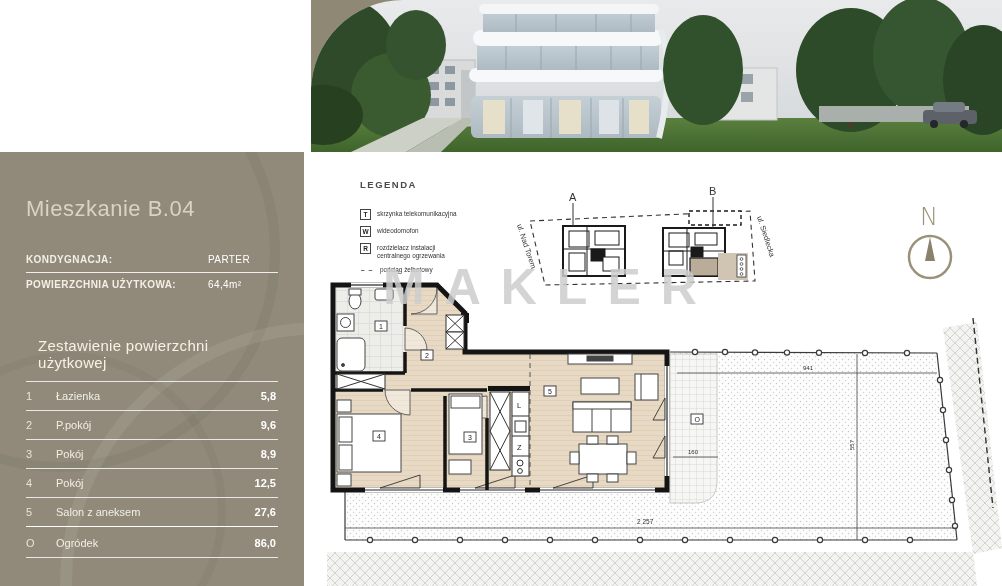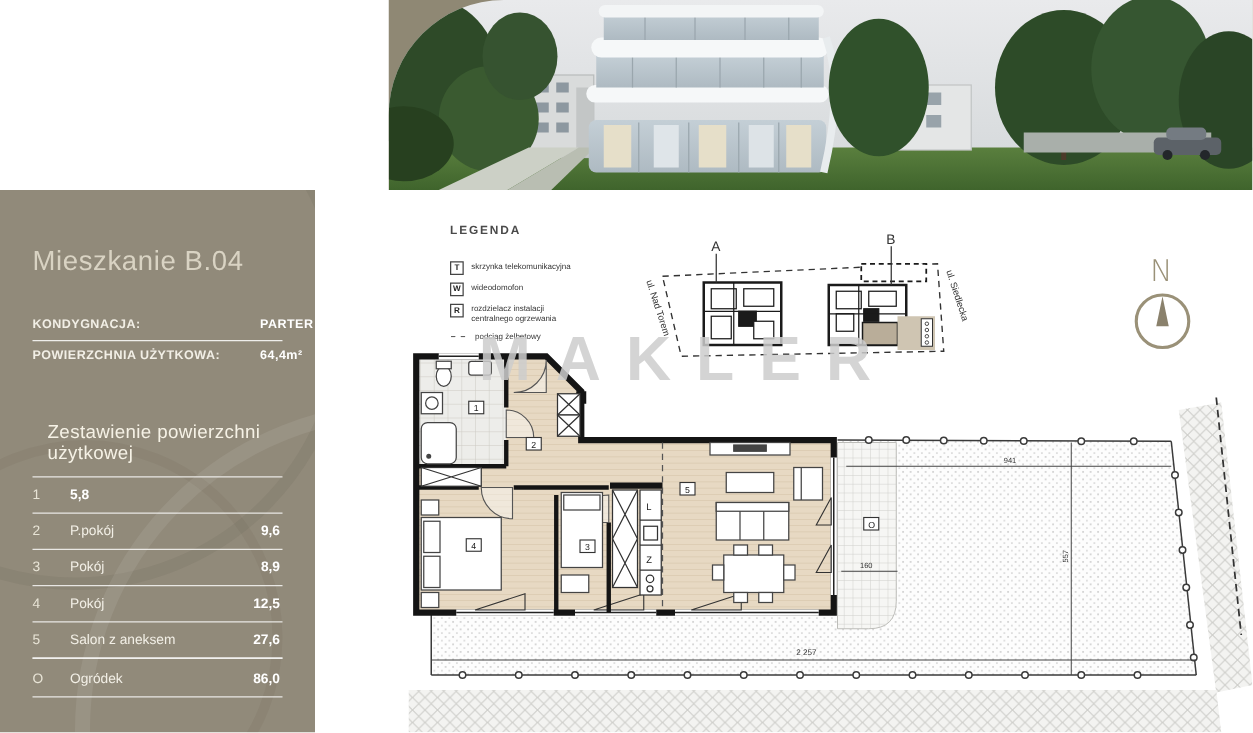--- a/index.html
+++ b/index.html
@@ -5,32 +5,32 @@
   html,body{margin:0;padding:0;width:1002px;height:586px;overflow:hidden;background:#ffffff;
     font-family:"Liberation Sans",sans-serif;}
   .page{position:relative;width:1002px;height:586px;background:#fff;}
 
   
   .photo-frame{position:absolute;left:311px;top:0;width:691px;height:152px;background:#8F8874;}
   .photo{width:100%;height:100%;border-top-left-radius:92px;overflow:hidden;position:relative;}
   .photo svg{display:block;}
 
   
-  .sidebar{position:absolute;left:0;top:152px;width:252px;height:434px;background:#918A7A;
+  .sidebar{position:absolute;left:0;top:152px;width:304px;height:434px;background:#918A7A;
     color:#f2efe6;overflow:hidden;}
   .sidebar .arc{position:absolute;border-radius:50%;pointer-events:none;}
   .arc1{width:420px;height:420px;left:-160px;top:-120px;border:10px solid rgba(60,55,40,0.07);}
   .arc2{width:500px;height:500px;left:60px;top:170px;border:12px solid rgba(255,255,255,0.08);}
   .arc3{width:300px;height:300px;left:-90px;top:200px;border:8px solid rgba(60,55,40,0.06);}
   .sb-inner{position:relative;padding:44px 26px 0 26px;}
   .sb-title{font-size:22px;font-weight:300;letter-spacing:.5px;color:#d9d3c3;margin:0 0 26px 0;}
   .detail-row{display:grid;grid-template-columns:182px 1fr;align-items:center;
     font-size:10px;font-weight:bold;letter-spacing:.4px;padding:6px 0 7px 0;}
   .detail-row.lined{border-bottom:1px solid rgba(255,255,255,0.85);}
-  .detail-val{font-weight:bold;color:#fff;}
+  .detail-val{font-weight:normal;color:#fff;}
   .sb-section{font-size:15px;font-weight:400;color:#f6f2e6;margin:40px 0 10px 12px;letter-spacing:.3px;}
   .area-table{border-top:1px solid rgba(255,255,255,0.8);}
   .area-row{display:grid;grid-template-columns:30px 1fr auto;font-size:11px;
     padding:8px 2px 8px 0;border-bottom:1px solid rgba(255,255,255,0.8);}
   .area-row .no{color:#e8e4d6;}
   .area-row .nm{color:#f2efe6;}
   .area-row .ar{color:#ffffff;font-weight:bold;}
   .dbl-sep{height:2px;border-top:1px solid rgba(255,255,255,0.9);border-bottom:0;margin-top:-1px;}
 
   
@@ -174,20 +174,21 @@
       <div class="detail-row">
         <span>POWIERZCHNIA UŻYTKOWA:</span>
         <span class="detail-val">64,4m²</span>
       </div>
 
       <h2 class="sb-section">Zestawienie powierzchni użytkowej</h2>
 
       <div class="area-table">
         <div class="area-row">
           <span class="no">1</span>
+          <span class="nm">Łazienka</span>
           <span class="ar">5,8</span>
         </div>
         <div class="area-row">
           <span class="no">2</span>
           <span class="nm">P.pokój</span>
           <span class="ar">9,6</span>
         </div>
         <div class="area-row">
           <span class="no">3</span>
           <span class="nm">Pokój</span>

